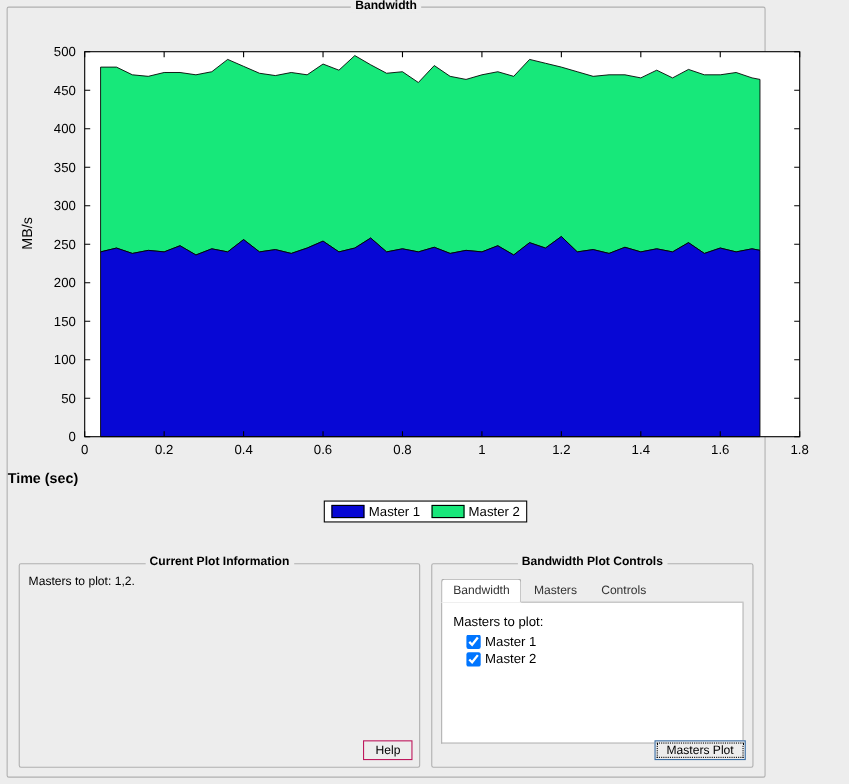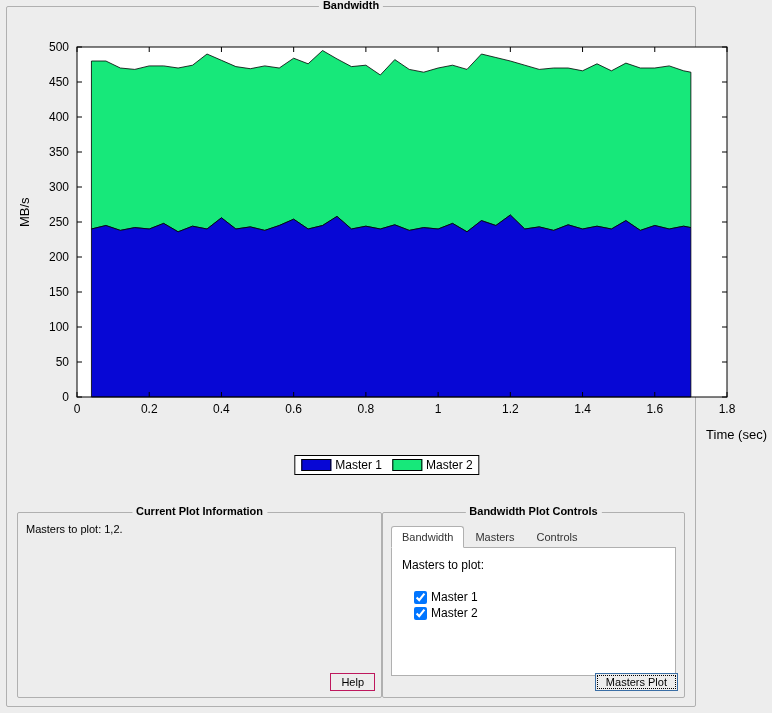--- a/index.html
+++ b/index.html
@@ -44,23 +44,24 @@
     left: 10px;
     top: 210px;
     transform: rotate(-90deg);
     transform-origin: left top;
     font-size: 13px;
   }
   .axis-label-x {
     position: absolute;
     left: 0;
     width: 760px;
-    text-align: right;
+    text-align: left;
     top: 410px;
     font-size: 13px;
+    font-weight: bold;
   }
   .legend {
     position: absolute;
     left: 50%;
     transform: translateX(-50%);
     top: 438px;
     border: 1px solid #000;
     background: #fff;
     display: flex;
     align-items: center;
@@ -74,21 +75,21 @@
     border: 1px solid #000;
     display: inline-block;
   }
   .bottom-row {
     position: absolute;
     left: 10px;
     right: 10px;
     top: 505px;
     bottom: 8px;
     display: flex;
-    gap: 0;
+    gap: 10px;
   }
   .subpanel {
     border: 1px solid #b0b0b0;
     background: #ededed;
     border-radius: 2px;
     position: relative;
     flex: 1;
   }
   .subpanel.left { flex: 0 0 365px; }
   .subpanel.right { flex: 1; }
@@ -156,21 +157,21 @@
   }
   .check-row {
     display: flex;
     align-items: center;
     gap: 4px;
     margin-left: 12px;
     margin-top: 2px;
     font-size: 12px;
   }
   .check-row input { margin: 0; }
-  .masters-label { font-size: 12px; margin-bottom: 18px; }
+  .masters-label { font-size: 12px; margin-bottom: 4px; }
 </style>
 </head>
 <body>
 
 <div class="outer-panel">
   <div class="group-title">Bandwidth</div>
 
   <div class="chart-wrap">
     <svg class="chart" id="chart-svg" width="760" height="410">
         <rect x="70" y="30" width="650" height="350" fill="#fff" stroke="none"></rect>

